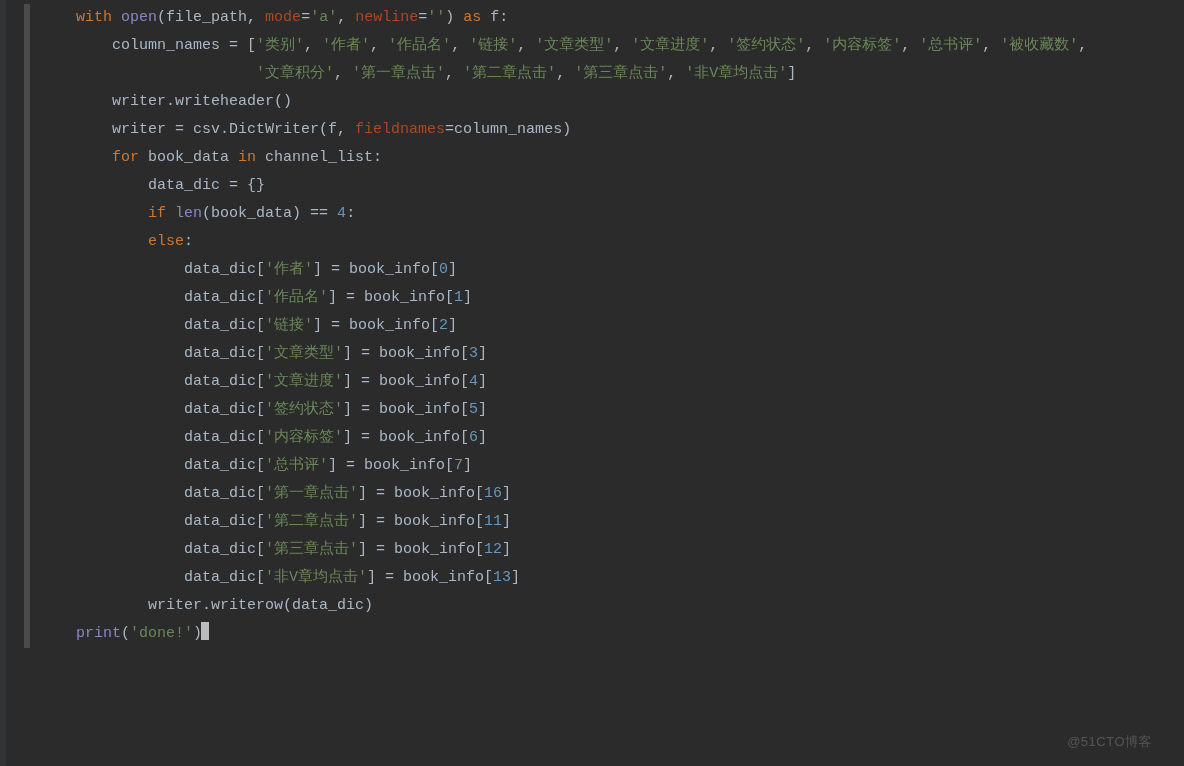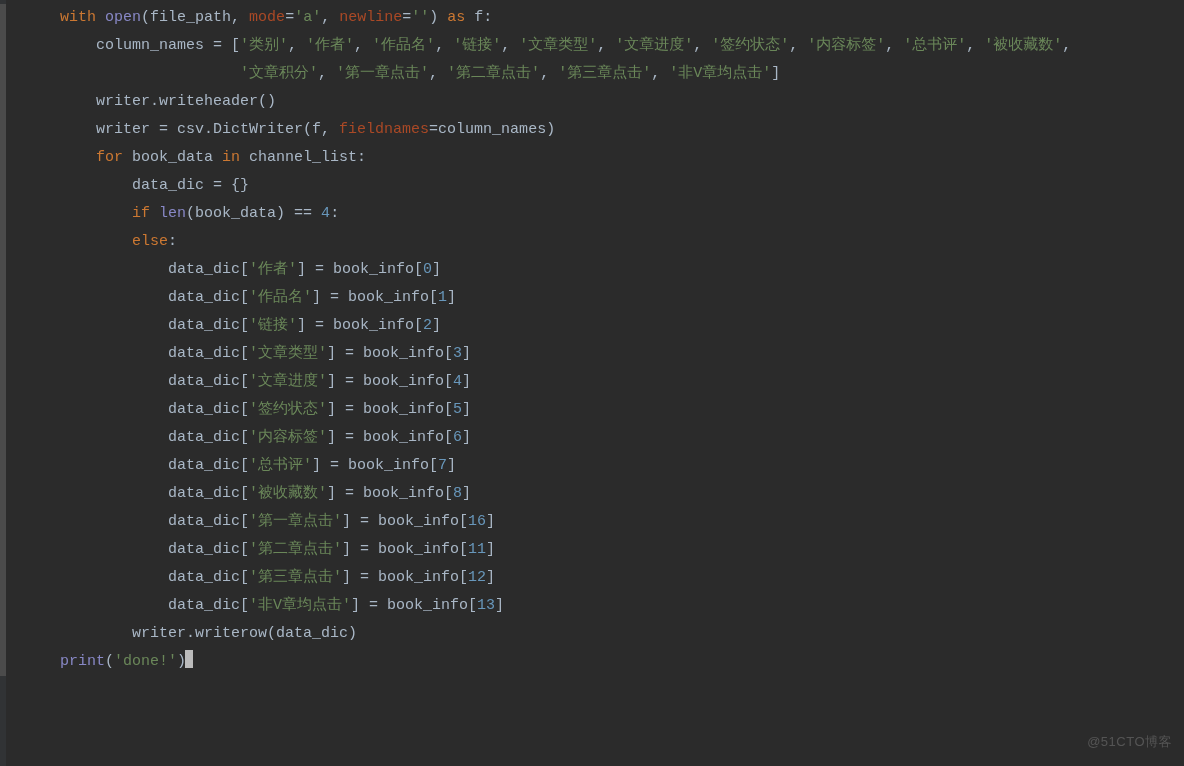--- a/index.html
+++ b/index.html
@@ -17,22 +17,23 @@
   .editor {
     position: relative;
     padding: 4px 0 0 0;
     width: 100%;
     height: 100%;
     box-sizing: border-box;
   }
   .line {
     position: relative;
     white-space: pre;
-    padding-left: 24px;
+    padding-left: 16px;
     height: 28px;
+    margin-left: 24px;
   }
   .gutter {
     position: absolute;
     left: 0;
     top: 0;
     width: 6px;
     height: 100%;
     background: #313335;
   }
   .marker {
@@ -54,21 +55,21 @@
   .trail-cursor {
     display: inline-block;
     width: 8px;
     height: 18px;
     background: #bbbbbb;
     vertical-align: -3px;
     margin-left: -1px;
   }
   .watermark {
     position: absolute;
-    right: 12px;
+    right: 32px;
     bottom: 10px;
     color: #777;
     font-size: 13px;
     font-family: sans-serif;
     letter-spacing: 0.5px;
     opacity: 0.55;
     pointer-events: none;
   }
 </style>
 </head>
@@ -87,21 +88,20 @@
   <div class="line"><span class="marker"></span><span class="mk-def">            </span><span class="mk-kw">if</span><span class="mk-def"> </span><span class="mk-bi">len</span><span class="mk-def">(book_data) == </span><span class="mk-num">4</span><span class="mk-def">:</span></div>
   <div class="line"><span class="marker"></span><span class="mk-def">            </span><span class="mk-kw">else</span><span class="mk-def">:</span></div>
   <div class="line"><span class="marker"></span><span class="mk-def">                data_dic[</span><span class="mk-str">'作者'</span><span class="mk-def">] = book_info[</span><span class="mk-num">0</span><span class="mk-def">]</span></div>
   <div class="line"><span class="marker"></span><span class="mk-def">                data_dic[</span><span class="mk-str">'作品名'</span><span class="mk-def">] = book_info[</span><span class="mk-num">1</span><span class="mk-def">]</span></div>
   <div class="line"><span class="marker"></span><span class="mk-def">                data_dic[</span><span class="mk-str">'链接'</span><span class="mk-def">] = book_info[</span><span class="mk-num">2</span><span class="mk-def">]</span></div>
   <div class="line"><span class="marker"></span><span class="mk-def">                data_dic[</span><span class="mk-str">'文章类型'</span><span class="mk-def">] = book_info[</span><span class="mk-num">3</span><span class="mk-def">]</span></div>
   <div class="line"><span class="marker"></span><span class="mk-def">                data_dic[</span><span class="mk-str">'文章进度'</span><span class="mk-def">] = book_info[</span><span class="mk-num">4</span><span class="mk-def">]</span></div>
   <div class="line"><span class="marker"></span><span class="mk-def">                data_dic[</span><span class="mk-str">'签约状态'</span><span class="mk-def">] = book_info[</span><span class="mk-num">5</span><span class="mk-def">]</span></div>
   <div class="line"><span class="marker"></span><span class="mk-def">                data_dic[</span><span class="mk-str">'内容标签'</span><span class="mk-def">] = book_info[</span><span class="mk-num">6</span><span class="mk-def">]</span></div>
   <div class="line"><span class="marker"></span><span class="mk-def">                data_dic[</span><span class="mk-str">'总书评'</span><span class="mk-def">] = book_info[</span><span class="mk-num">7</span><span class="mk-def">]</span></div>
-  <div class="line"><span class="marker"></span><span class="mk-def">                data_dic[</span><span class="mk-str">'被收藏数'</span><span class="mk-def">] = book_info[</span><span class="mk-num">8</span><span class="mk-def">]</span></div>
   <div class="line"><span class="marker"></span><span class="mk-def">                data_dic[</span><span class="mk-str">'第一章点击'</span><span class="mk-def">] = book_info[</span><span class="mk-num">16</span><span class="mk-def">]</span></div>
   <div class="line"><span class="marker"></span><span class="mk-def">                data_dic[</span><span class="mk-str">'第二章点击'</span><span class="mk-def">] = book_info[</span><span class="mk-num">11</span><span class="mk-def">]</span></div>
   <div class="line"><span class="marker"></span><span class="mk-def">                data_dic[</span><span class="mk-str">'第三章点击'</span><span class="mk-def">] = book_info[</span><span class="mk-num">12</span><span class="mk-def">]</span></div>
   <div class="line"><span class="marker"></span><span class="mk-def">                data_dic[</span><span class="mk-str">'非V章均点击'</span><span class="mk-def">] = book_info[</span><span class="mk-num">13</span><span class="mk-def">]</span></div>
   <div class="line"><span class="marker"></span><span class="mk-def">            writer.writerow(data_dic)</span></div>
   <div class="line"><span class="marker"></span><span class="mk-def">    </span><span class="mk-bi">print</span><span class="mk-def">(</span><span class="mk-str">'done!'</span><span class="mk-def">)</span><span class="trail-cursor"></span></div>
 
   <div class="watermark">@51CTO博客</div>
 </div>
 

